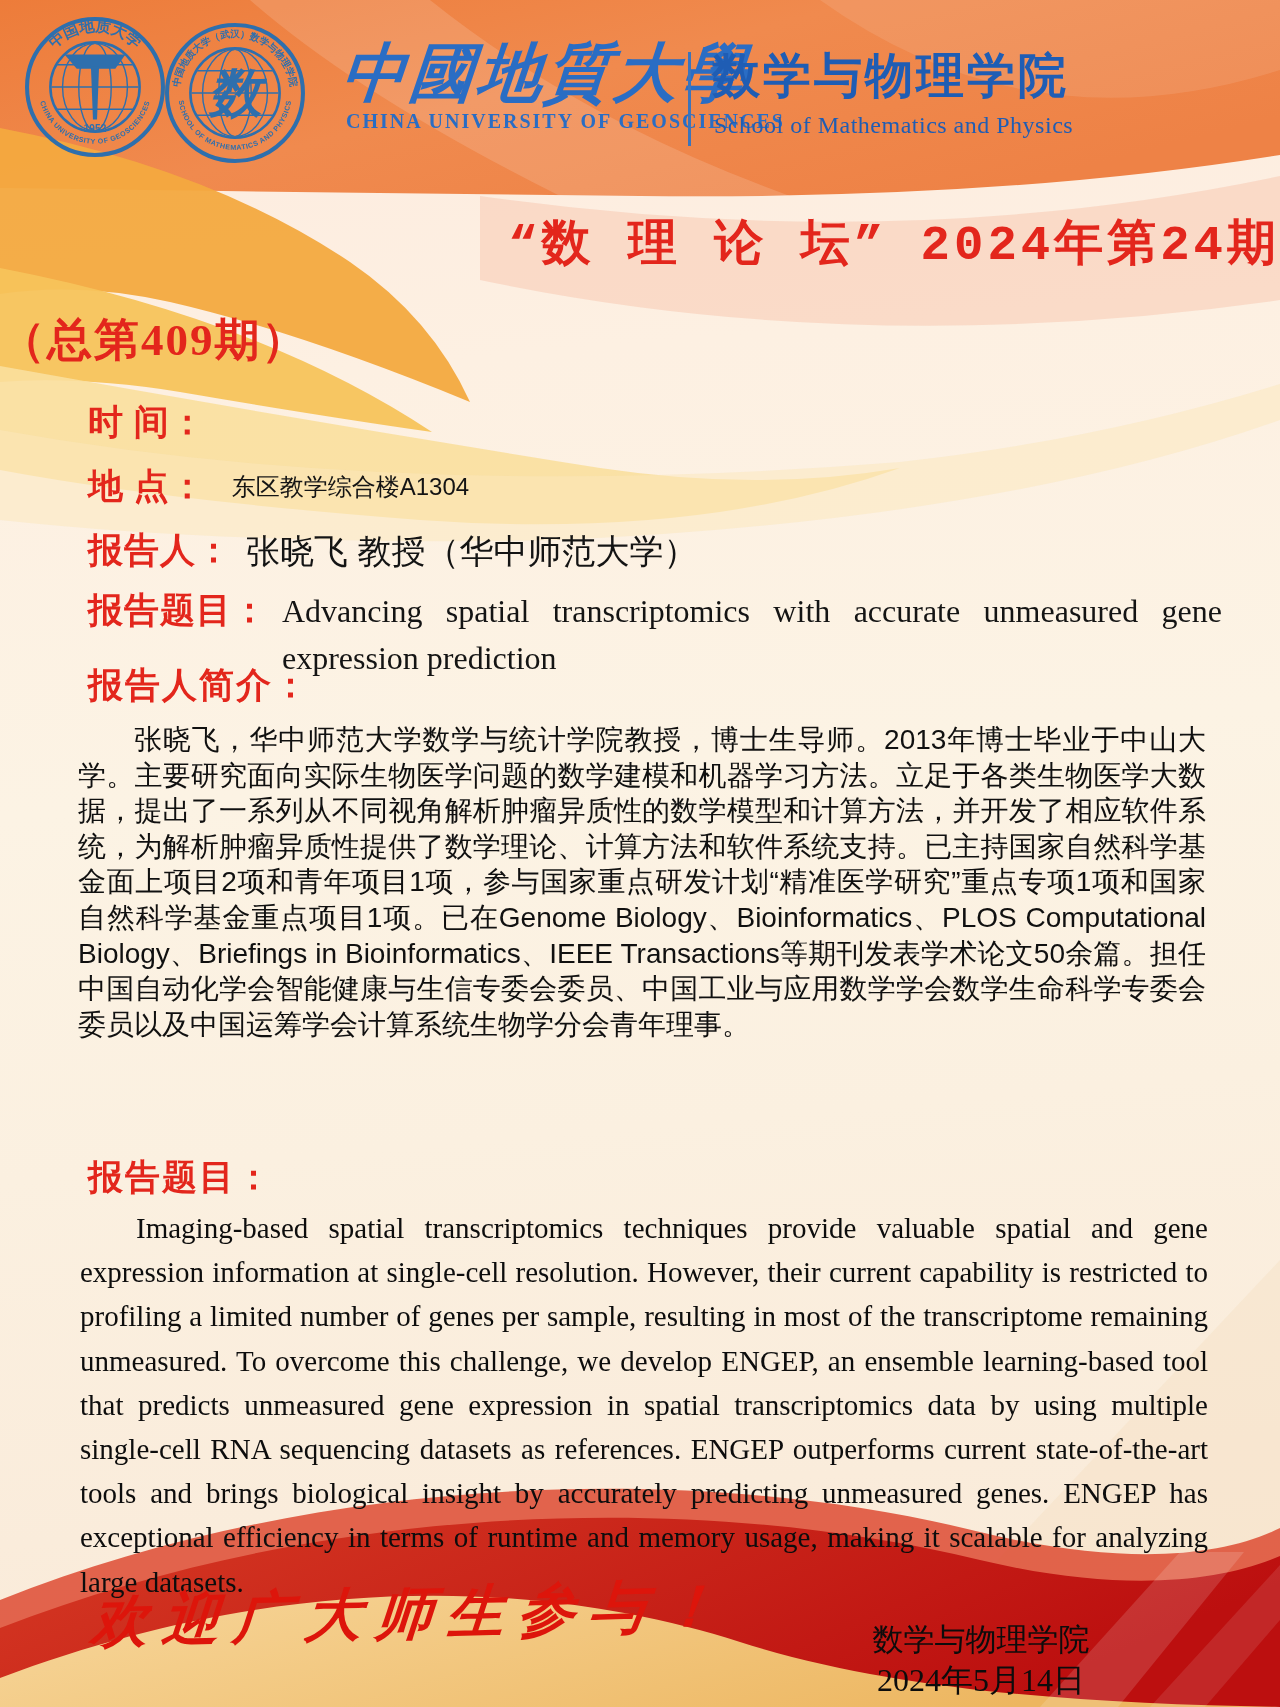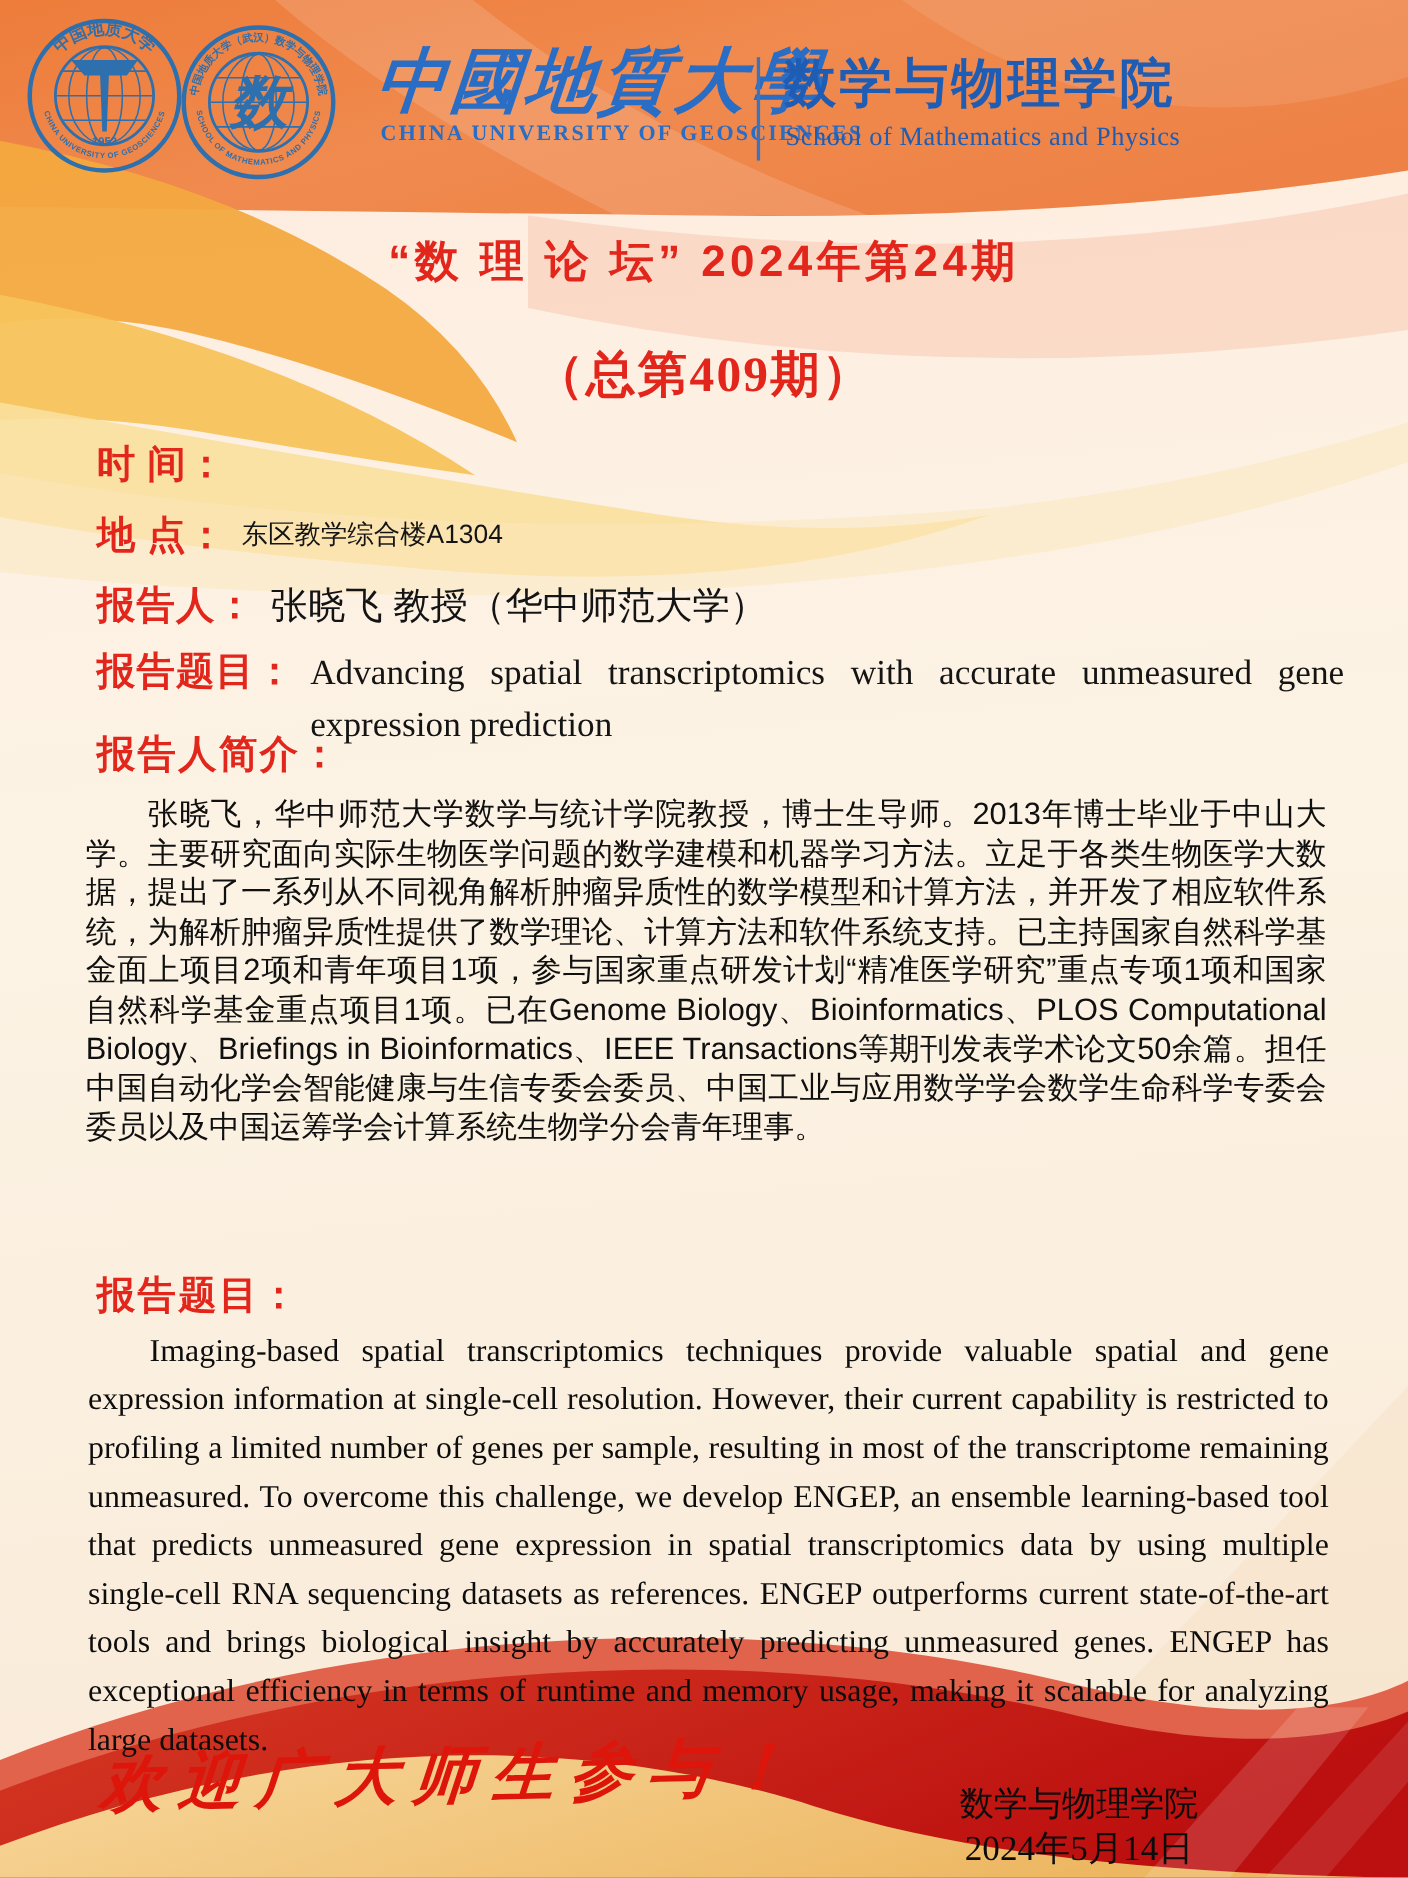--- a/index.html
+++ b/index.html
@@ -17,35 +17,35 @@
     transform:skewX(-5deg);}
   .brand-en{left:346px;top:110px;font-family:"Liberation Serif","DejaVu Serif",serif;
     font-weight:bold;font-size:20px;color:#2a6dc4;letter-spacing:2px;}
   .hdr-divider{left:688px;top:52px;width:3px;height:94px;background:#3c74bb;}
   .school-cn{left:712px;top:44px;font-weight:900;font-size:48px;color:#1f5db4;letter-spacing:3px;}
   .school-en{left:714px;top:112px;font-family:"Liberation Serif","DejaVu Serif",serif;
     font-size:24px;color:#1f5db4;letter-spacing:0.5px;}
   .seal{position:absolute;z-index:2;}
 
   
-  .title-1{left:0;top:210px;width:1280px;text-align:center;
-    font-family:Liberation Sans, sans-serif;font-weight:bold;
-    font-size:40px;color:#e3261c;letter-spacing:4px;}
-  .title-2{left:0;top:310px;width:1280px;text-align:center;
+  .title-1{left:0;top:210px;width:1280px;text-align:right;
+    font-family:Liberation Mono, monospace;font-weight:bold;
+    font-size:49px;color:#e3261c;letter-spacing:4px;}
+  .title-2{left:0;top:310px;width:1280px;text-align:left;
     font-family:"Liberation Serif","DejaVu Serif",serif;font-weight:bold;
     font-size:45px;color:#e3261c;letter-spacing:2px;}
 
   
   .row{left:88px;width:1134px;display:flex;align-items:flex-start;}
   .row .lbl{font-family:"Liberation Serif","DejaVu Serif",serif;font-weight:bold;
     font-size:35px;color:#e3261c;letter-spacing:1px;white-space:nowrap;margin-right:14px;line-height:46px;}
   .row .val{color:#141414;line-height:46px;}
   .row-time{top:400px;text-align:center;}
   .row-time .val{font-family:"Liberation Serif","DejaVu Serif",serif;font-size:34px;}
-  .row-loc{top:464px;}
+  .row-loc{top:464px;gap:12px;}
   .row-loc .val{font-size:24px;}
   .row-spk{top:528px;}
   .row-spk .val{font-size:34px;}
   .row-topic{top:588px;}
   .row-topic .val{font-family:"Liberation Serif","DejaVu Serif",serif;font-size:32px;
     line-height:47px;text-align:justify;flex:1;}
 
   .sec-heading{left:88px;font-family:"Liberation Serif","DejaVu Serif",serif;
     font-weight:bold;font-size:35px;color:#e3261c;letter-spacing:2px;}
   .bio-heading{top:662px;}

